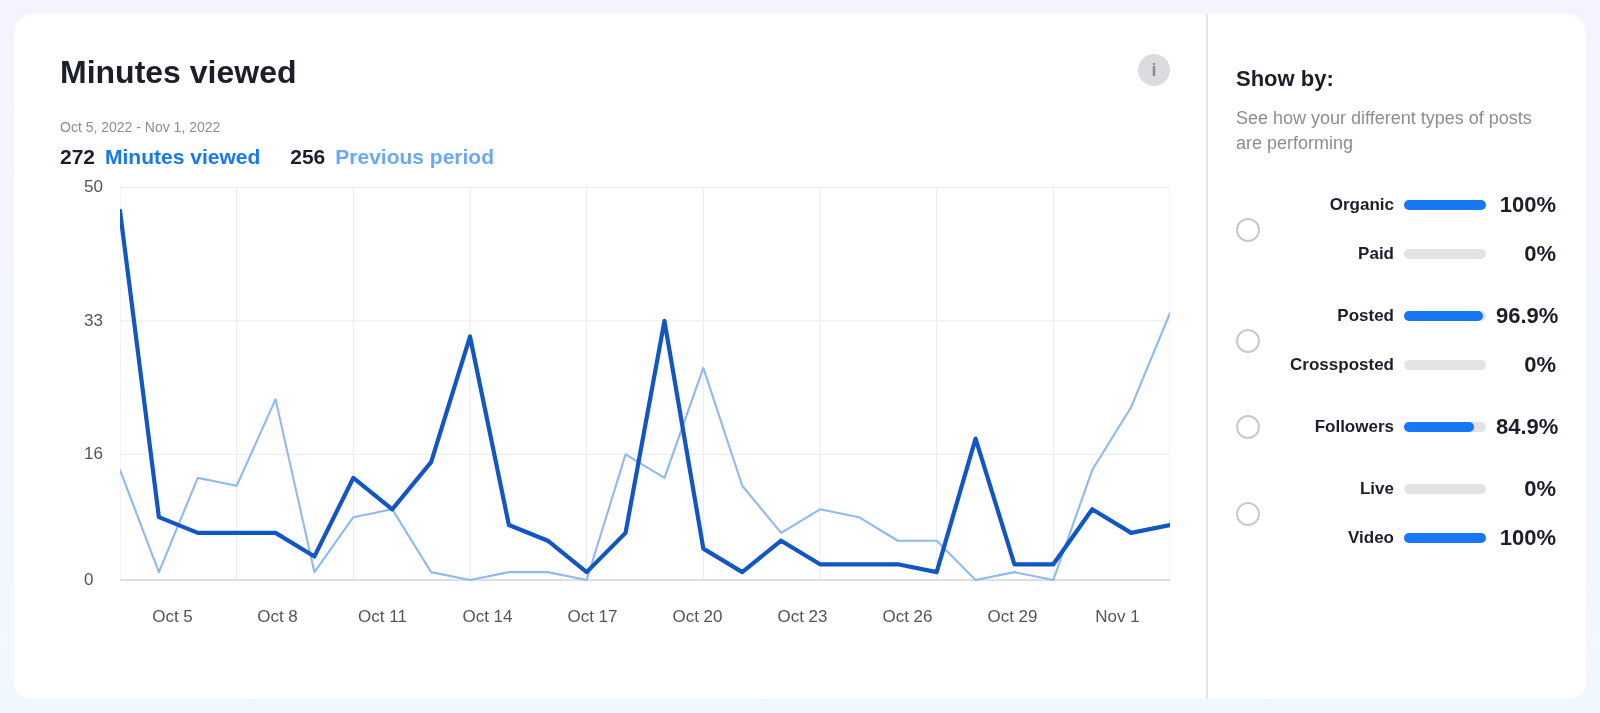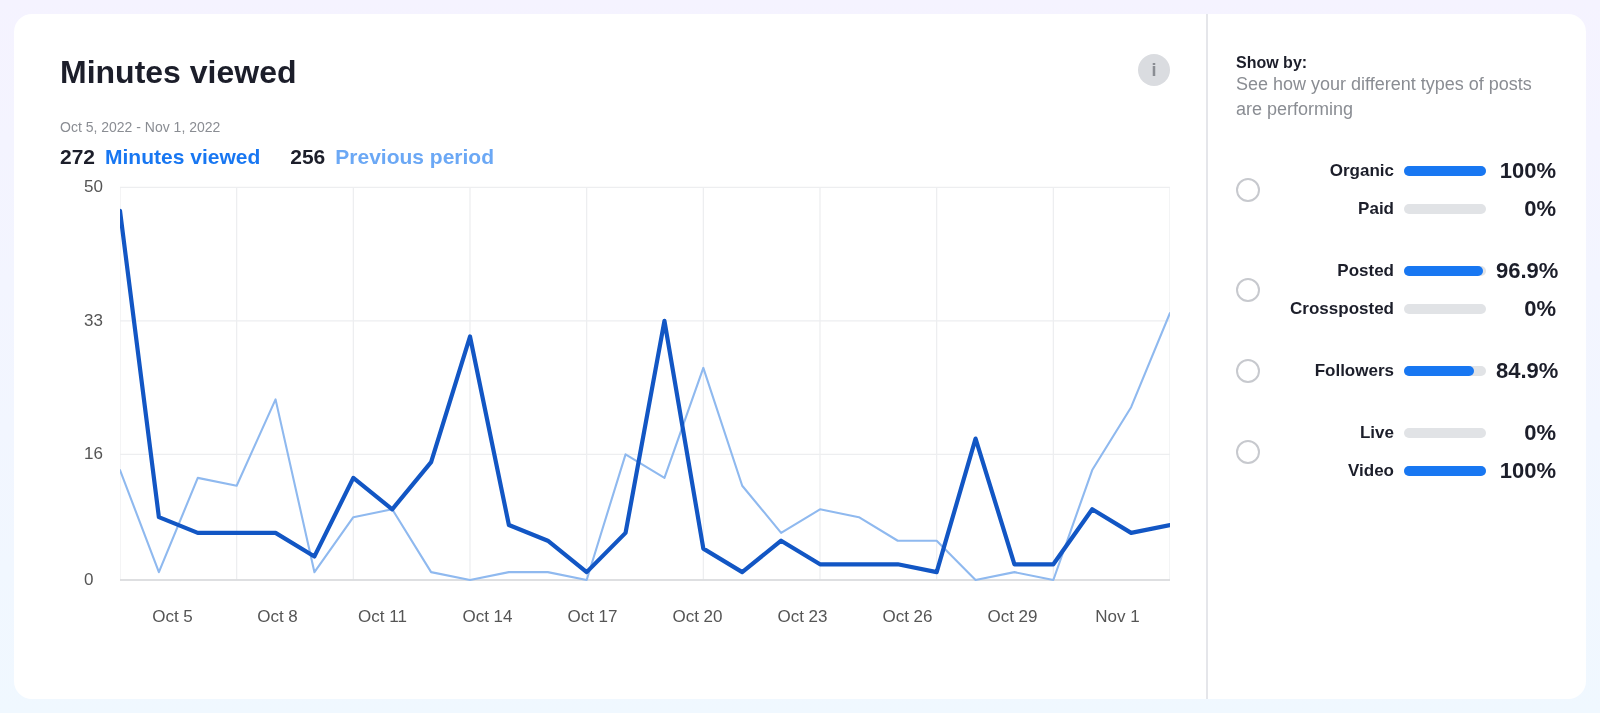--- a/index.html
+++ b/index.html
@@ -40,28 +40,28 @@
   .metric { display: flex; gap: 10px; align-items: baseline; }
   .metric-val { font-weight: 700; color: #1c1e2a; }
   .metric-lbl-primary { color: #1877f2; font-weight: 600; }
   .metric-lbl-secondary { color: #6ba8f5; font-weight: 600; }
   .chart-box { margin-top: 12px; position: relative; height: 420px; padding-left: 60px; }
   .chart-svg { width: 100%; height: 100%; }
   .y-tick { position: absolute; left: 24px; font-size: 17px; color: #555; transform: translateY(-50%); }
   .x-labels { display: flex; padding-left: 60px; margin-top: 6px; justify-content: space-between; }
   .x-labels span { font-size: 17px; color: #555; text-align: center; flex:1; }
   
-  .show-title { font-size: 16px; font-weight: 700; }
-  .show-sub { font-size: 18px; color: #8a8d93; line-height: 1.4; }
+  .show-title { font-size: 22px; font-weight: 700; margin-top: 12px; }
+  .show-sub { margin-top: 14px; font-size: 18px; color: #8a8d93; line-height: 1.4; }
   .group { margin-top: 36px; display: flex; align-items: center; gap: 16px; }
   .radio {
     width: 24px; height: 24px; border: 2px solid #c7c9ce; border-radius: 50%;
     flex-shrink: 0; background:#fff; cursor:pointer;
   }
-  .group-rows { flex: 1; display: flex; flex-direction: column; gap: 12px; }
+  .group-rows { flex: 1; display: flex; flex-direction: column; gap: 23px; }
   .row { display: flex; align-items: center; gap: 10px; }
   .row-label { width: 118px; text-align: right; font-size: 17px; font-weight: 700; color:#1c1e2a; }
   .bar { height: 10px; background: #e1e3e6; border-radius: 5px; flex:1; position: relative; }
   .bar .fill { position:absolute; left:0; top:0; bottom:0; background:#1877f2; border-radius:5px; }
   .row-pct { width: 60px; text-align: right; font-size: 22px; font-weight: 700; color:#1c1e2a; }
 </style>
 </head>
 <body>
 
 <div class="card">

